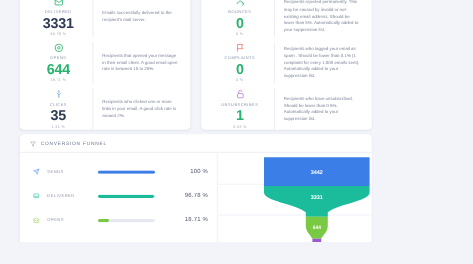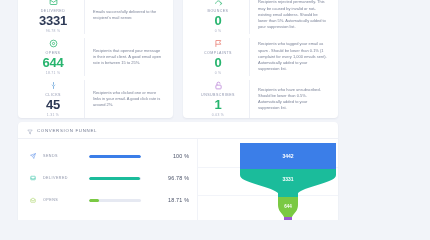--- a/index.html
+++ b/index.html
@@ -212,21 +212,21 @@
         </div>
 
         <div class="stat-item">
           <div class="stat-left">
             <span class="stat-icon">
               <svg width="9" height="9" viewBox="0 0 24 24" fill="none" stroke="#5b9bd5" stroke-width="2">
                 <path d="M12 3v7M12 14v7M8 10l4 4 4-4"></path>
               </svg>
             </span>
             <span class="stat-label">CLICKS</span>
-            <span class="stat-value c-dark">45</span>
+            <span class="stat-value c-dark">35</span>
             <span class="stat-pct">1.31 %</span>
           </div>
           <div class="stat-desc">Recipients who clicked one or more links in your email. A good click rate is around 2%.</div>
         </div>
 
       </div>
     </div>
 
     <div class="stat-card">
       <div class="stat-list">

